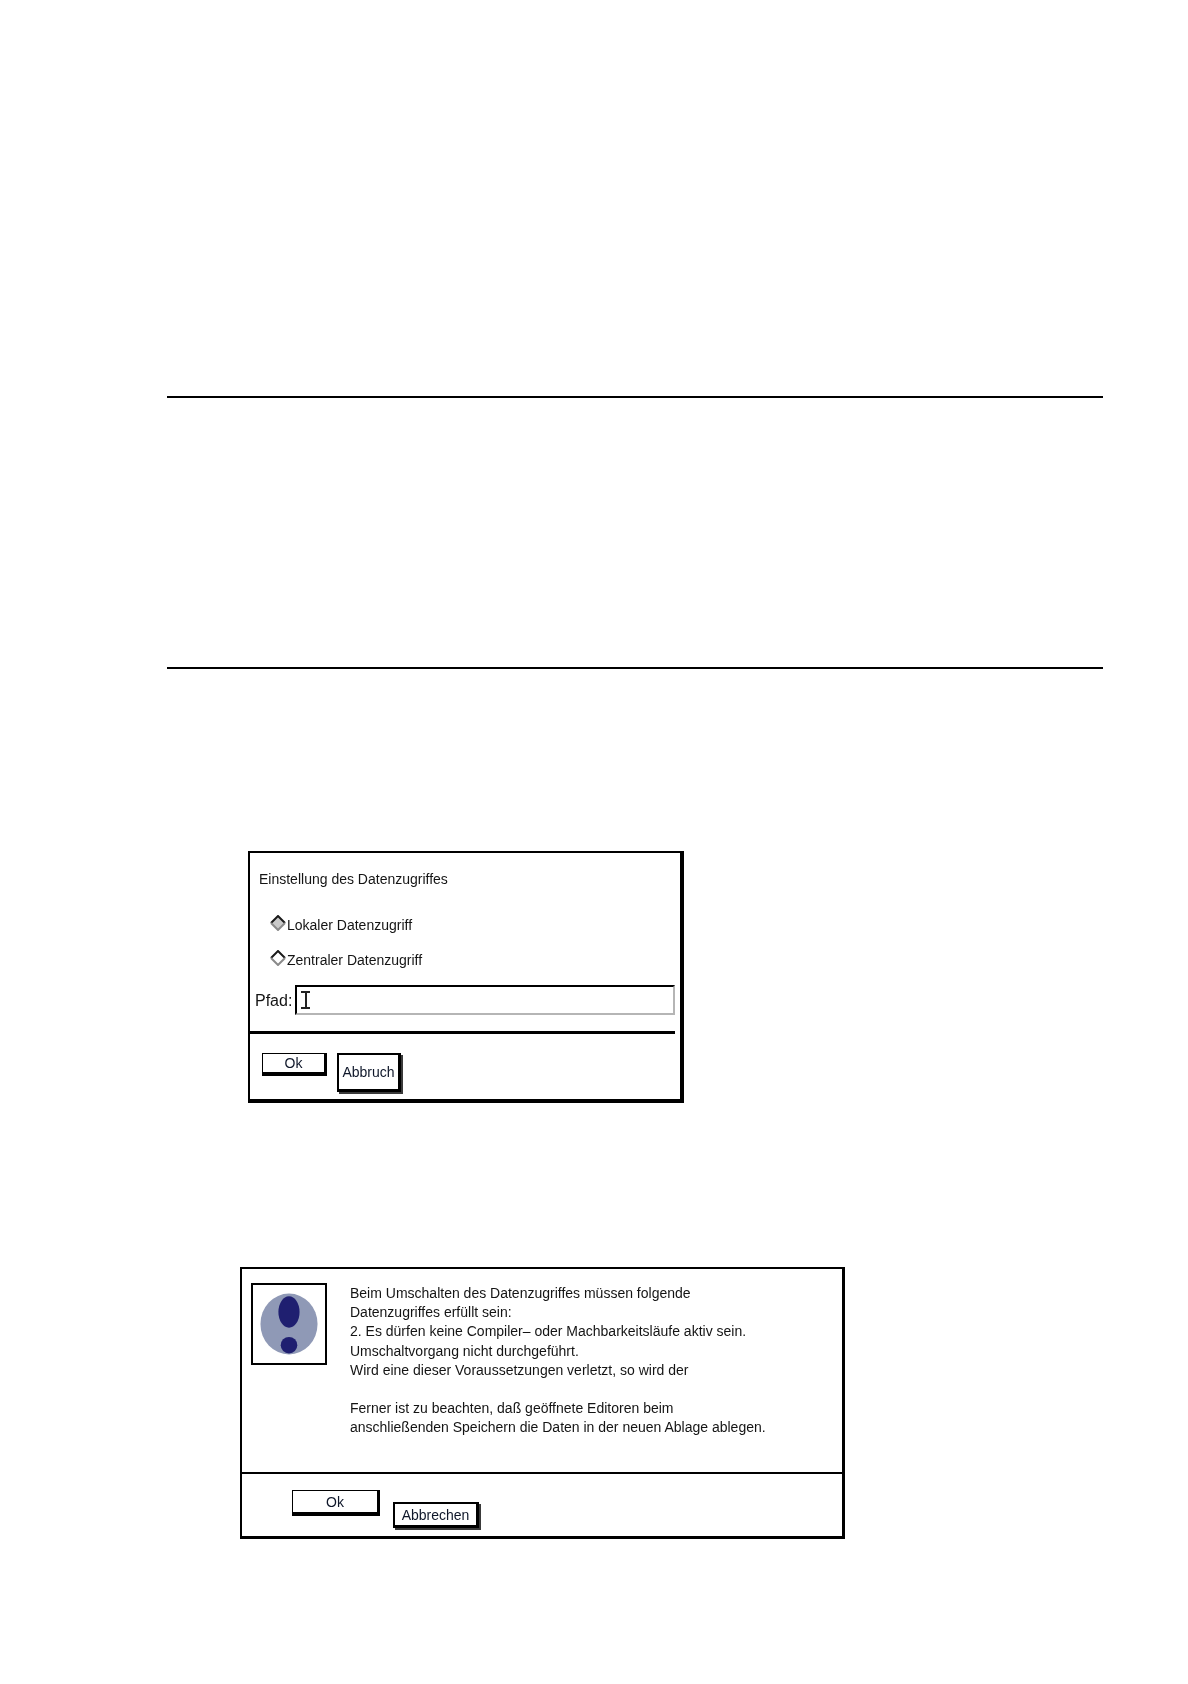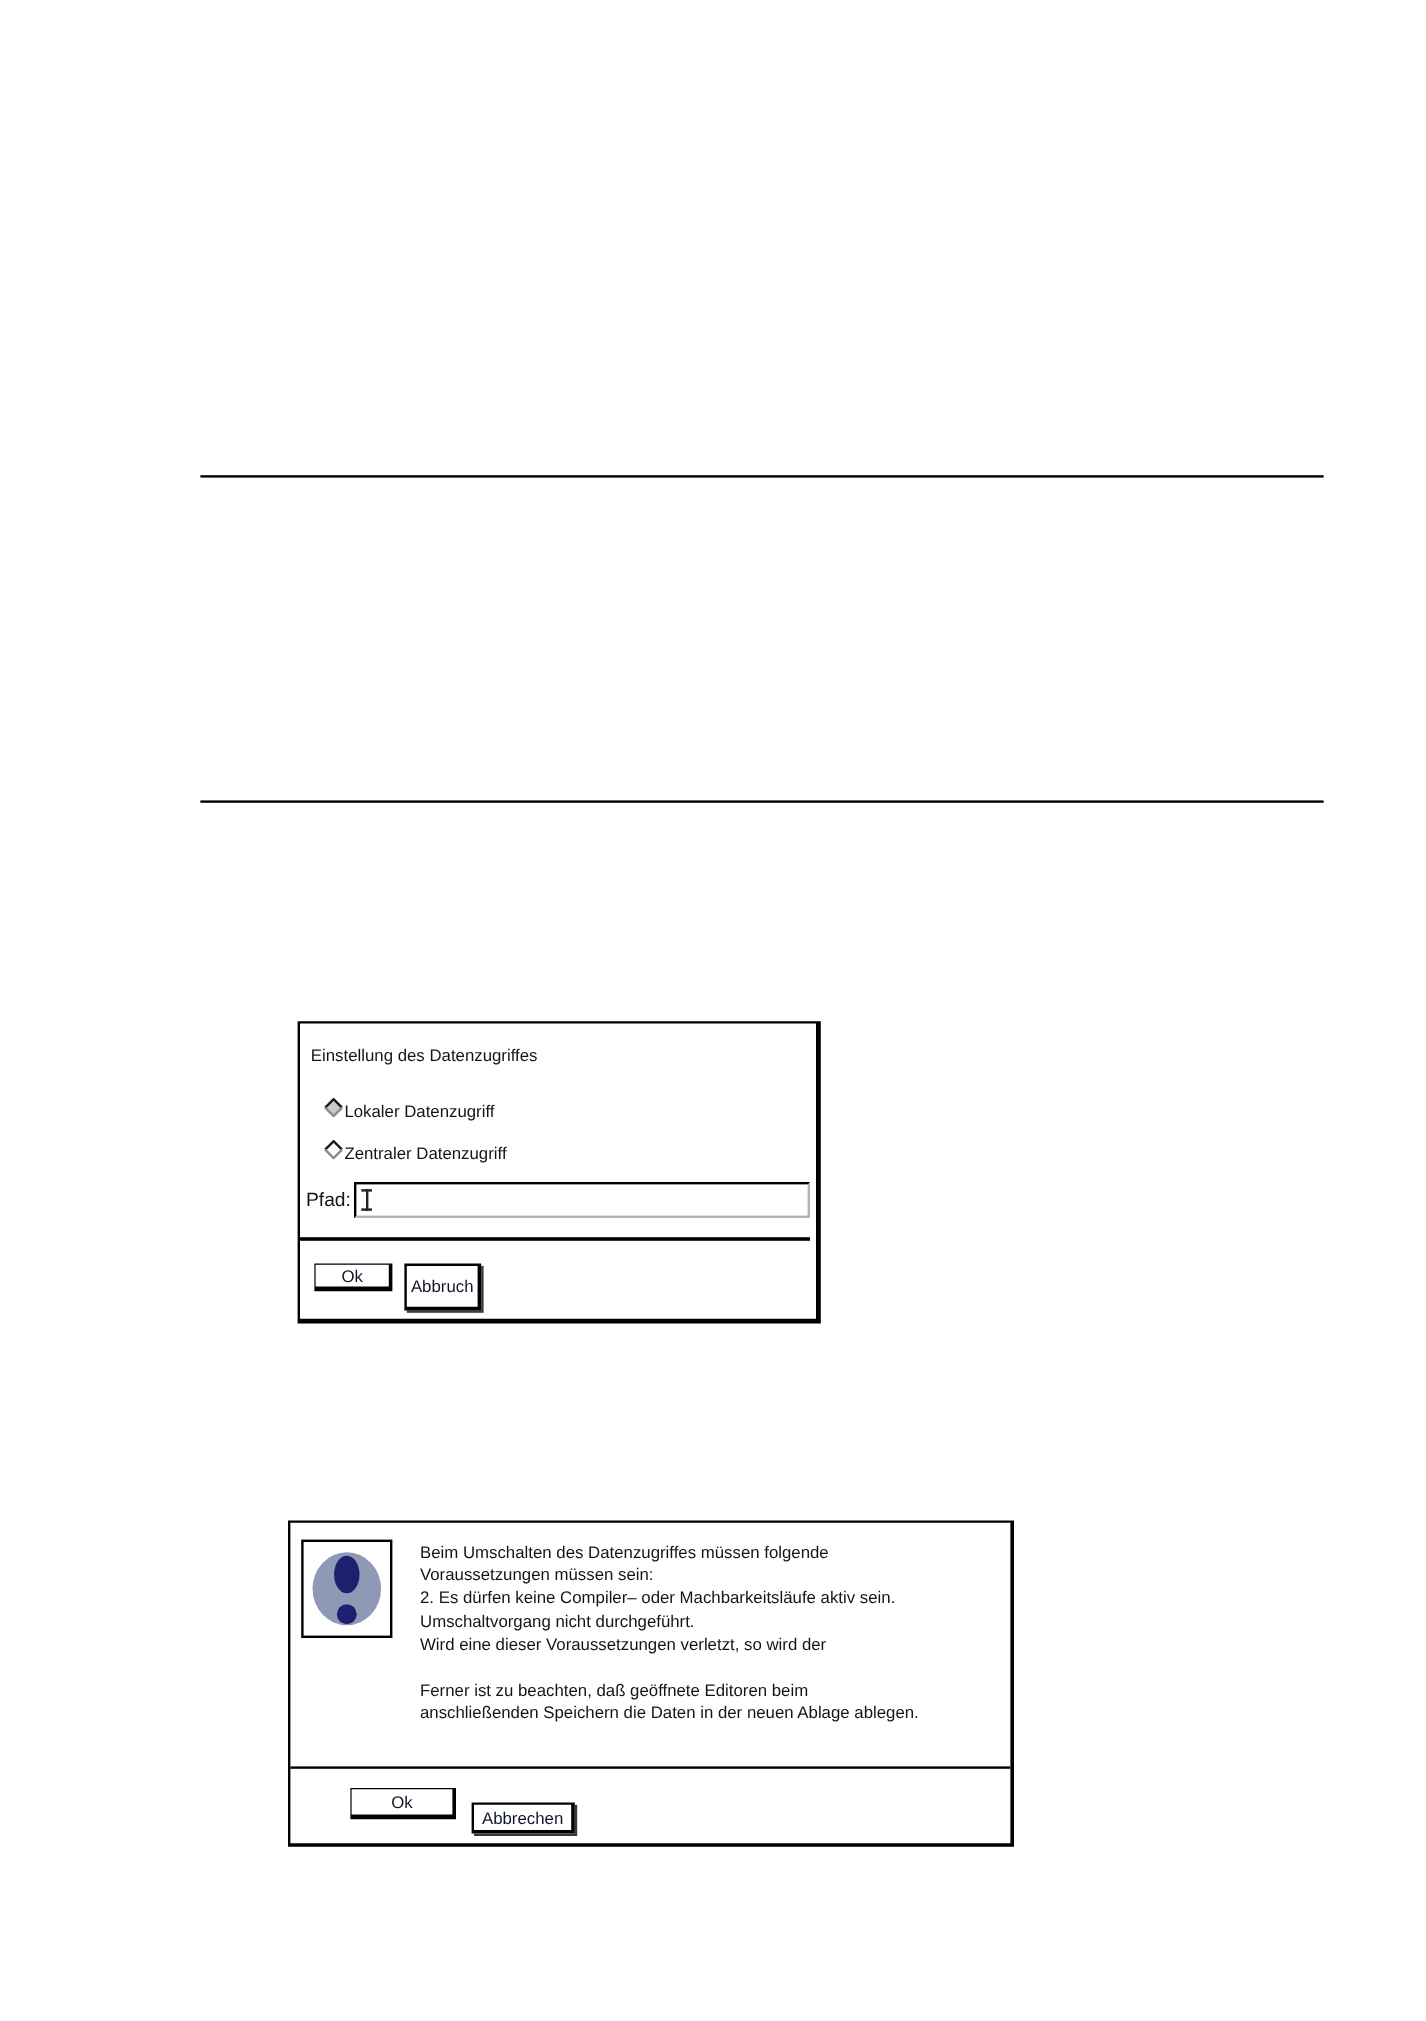--- a/index.html
+++ b/index.html
@@ -117,21 +117,21 @@
     <div class="icon-box">
       <svg width="70" height="76" viewBox="0 0 76 82" aria-hidden="true">
         <ellipse cx="38" cy="41" rx="31" ry="33" fill="#8f99b6"></ellipse>
         <ellipse cx="38" cy="28" rx="11.5" ry="17" fill="#1f1f70"></ellipse>
         <circle cx="38" cy="64" r="9" fill="#1f1f70"></circle>
       </svg>
     </div>
 
     <div class="msg">
       <div class="line">Beim Umschalten des Datenzugriffes müssen folgende</div>
-      <div class="line">Voraussetzungen müssen sein:</div>
+      <div class="line">Datenzugriffes erfüllt sein:</div>
       <div class="line">2. Es dürfen keine Compiler– oder Machbarkeitsläufe aktiv sein.</div>
       <div class="line">Umschaltvorgang nicht durchgeführt.</div>
       <div class="line">Wird eine dieser Voraussetzungen verletzt, so wird der</div>
       <div class="line"></div>
       <div class="line">Ferner ist zu beachten, daß geöffnete Editoren beim</div>
       <div class="line">anschließenden Speichern die Daten in der neuen Ablage ablegen.</div>
     </div>
 
     <div class="sep"></div>
 

